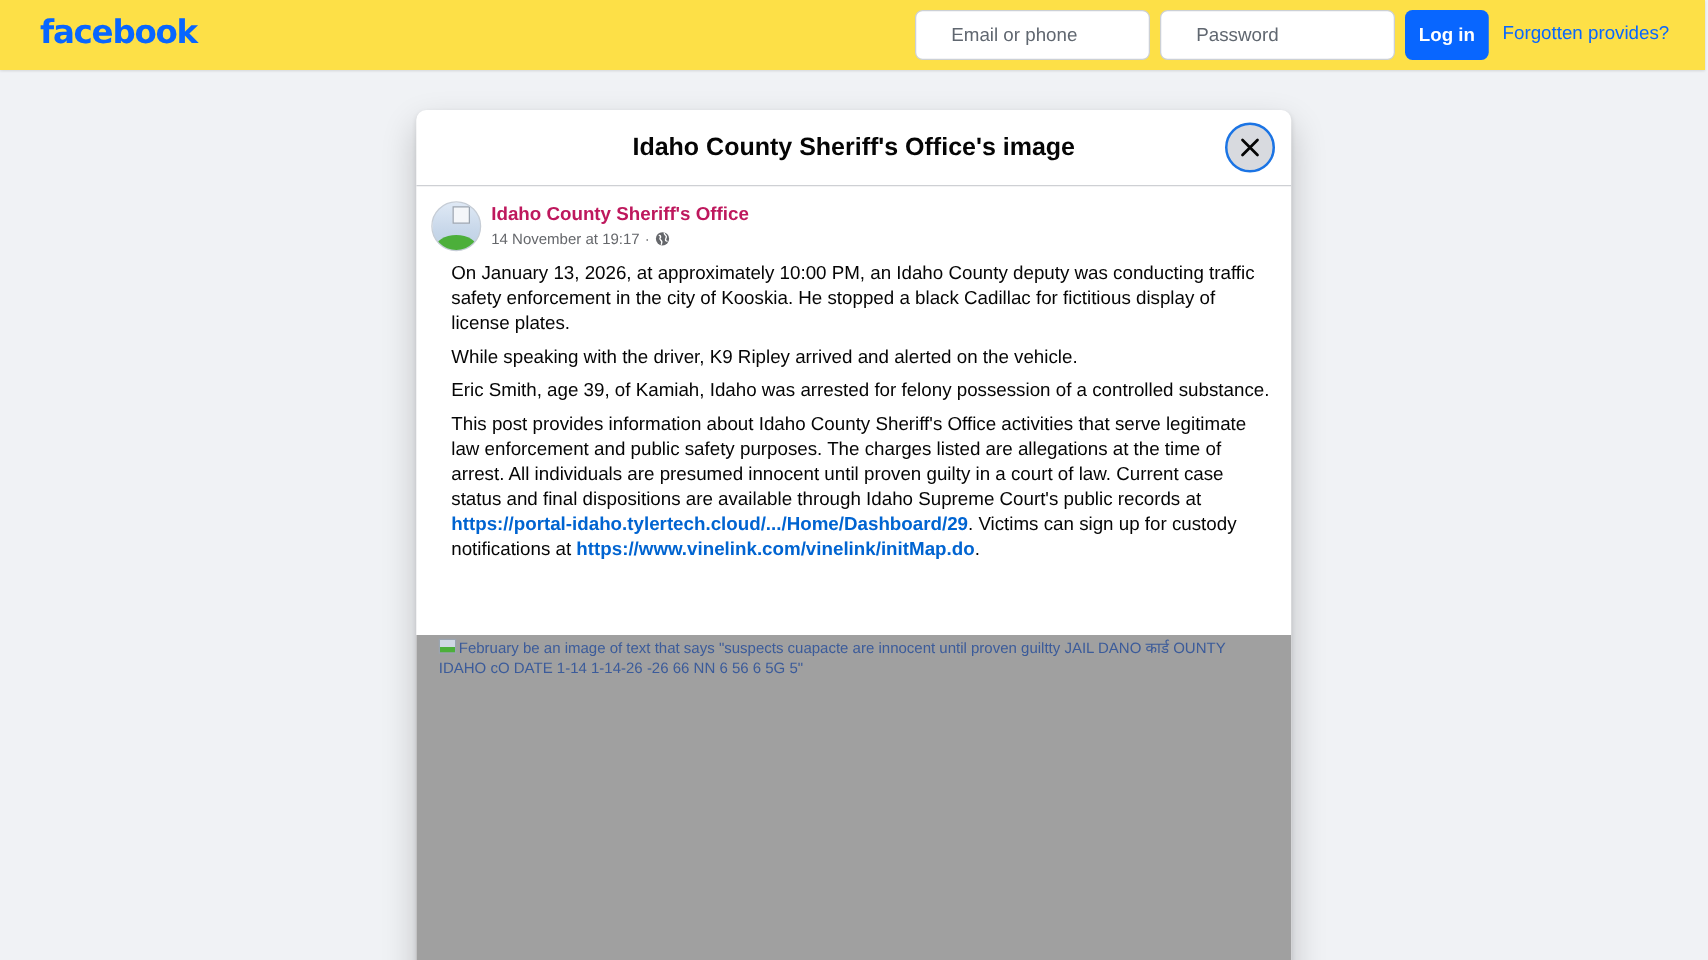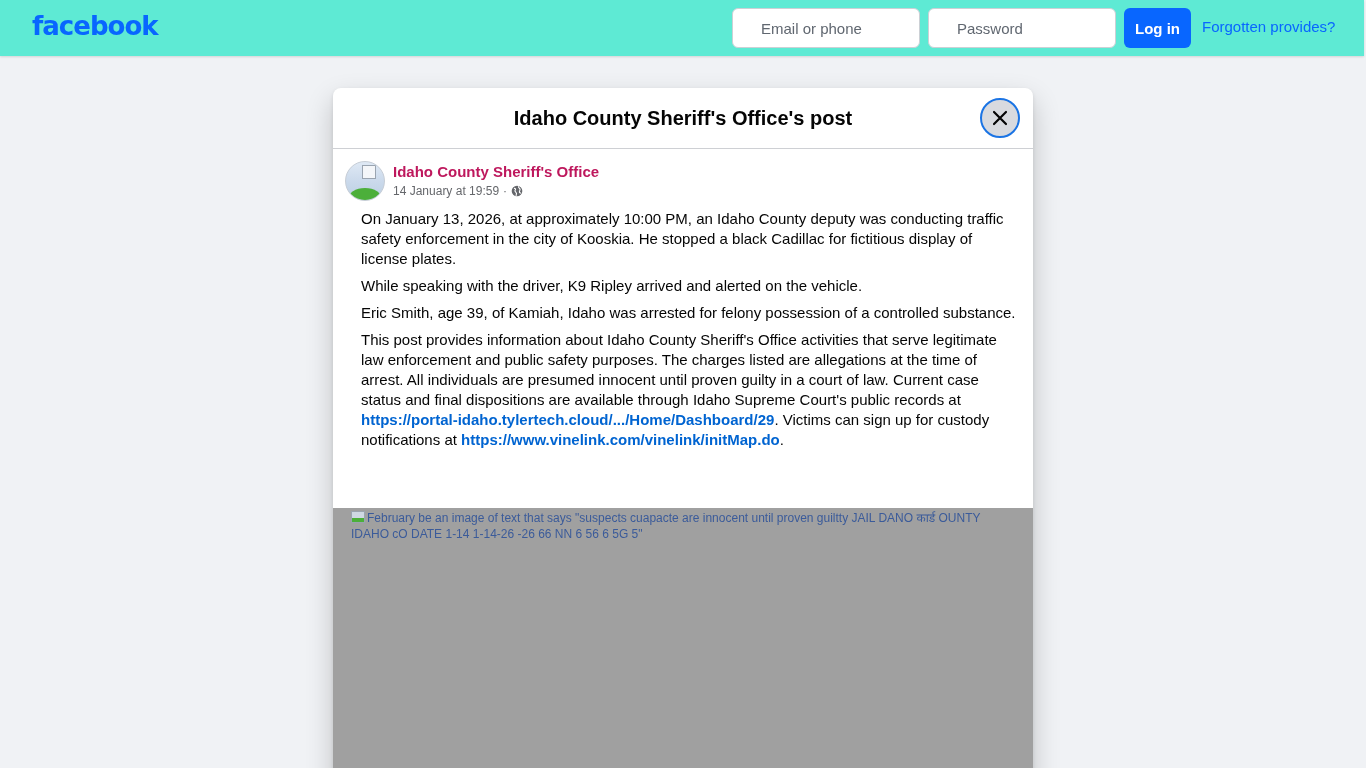--- a/index.html
+++ b/index.html
@@ -4,21 +4,21 @@
   <style>
     * { box-sizing: border-box; margin: 0; padding: 0; }
     html, body {
       width: 1366px; height: 768px; overflow: hidden;
       background: #f0f2f5;
       font-family: "Liberation Sans", "DejaVu Sans", sans-serif;
       color: #050505;
     }
     .topbar {
       position: absolute; left: 0; top: 0; width: 1364px; height: 56px;
-      background: #5eead4;
+      background: #fde047;
       box-shadow: 0 1px 2px rgba(0,0,0,0.12);
       z-index: 2;
     }
     .logo {
       position: absolute; left: 32px; top: 11px;
       font-family: "DejaVu Sans", "Liberation Sans", sans-serif;
       font-weight: bold; font-size: 26px; letter-spacing: -1px;
       color: #0866ff;
     }
     .login-input {
@@ -105,36 +105,36 @@
 <div class="topbar">
   <div class="logo">facebook</div>
   <input id="email" class="login-input" type="text" placeholder="Email or phone" style="">
   <input id="pass" class="login-input" type="password" placeholder="Password" style="">
   <button class="login-btn">Log in</button>
   <a class="forgot" href="#">Forgotten provides?</a>
 </div>
 
 <div class="modal">
   <div class="modal-header">
-    <div class="modal-title">Idaho County Sheriff's Office's post</div>
+    <div class="modal-title">Idaho County Sheriff's Office's image</div>
     <button class="close-btn">
       <svg width="20" height="20" viewBox="0 0 20 20">
         <path d="M4 4 L16 16 M16 4 L4 16" stroke="#050505" stroke-width="2.2" stroke-linecap="round"></path>
       </svg>
     </button>
   </div>
 
   <div class="post-head">
     <div class="avatar">
       <div class="avatar-page"></div>
       <div class="avatar-hill"></div>
     </div>
     <div class="author">Idaho County Sheriff's Office</div>
     <div class="meta">
-      <span>14 January at 19:59</span>
+      <span>14 November at 19:17</span>
       <span>·</span>
       <svg width="12" height="12" viewBox="0 0 12 12">
         <circle cx="6" cy="6" r="5.3" fill="#65676b"></circle>
         <path d="M3 3.5 C4.5 3 5 4.5 4 5.5 C3.5 6.5 5 7 5.5 8.5 L5 10.8 M7.5 1.2 C7 2.5 8.5 3 9 4 C9.5 5 8 6 8.5 7.5 L10 8.2" stroke="#ffffff" stroke-width="1.1" fill="none"></path>
       </svg>
     </div>
   </div>
 
   <div class="post-body">
     <p>On January 13, 2026, at approximately 10:00 PM, an Idaho County deputy was conducting traffic safety enforcement in the city of Kooskia. He stopped a black Cadillac for fictitious display of license plates.</p>

